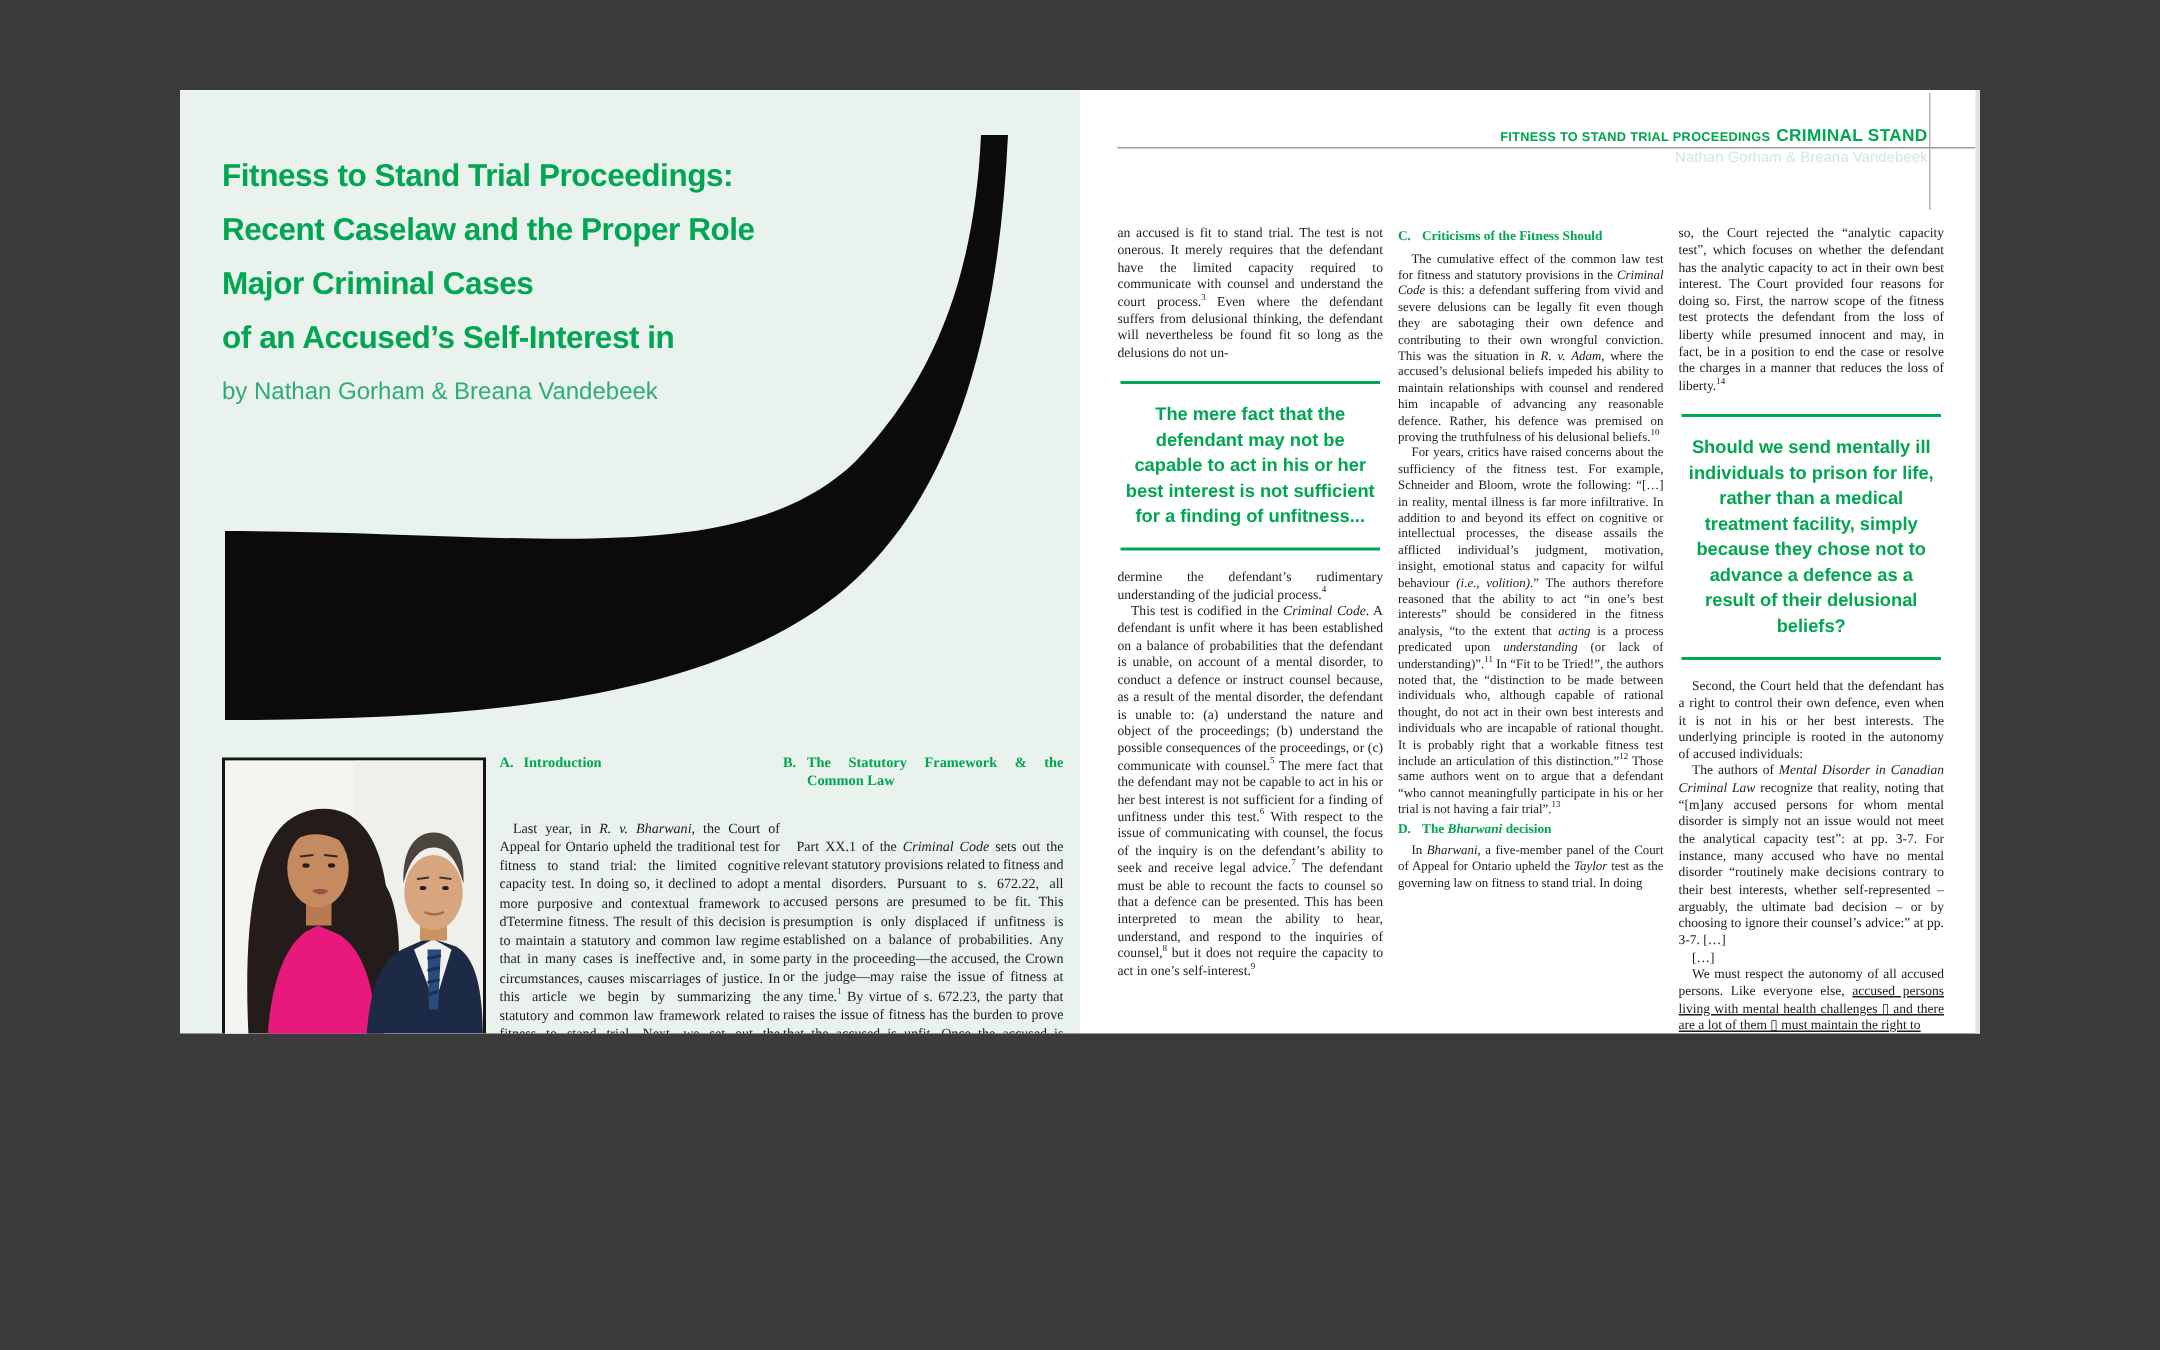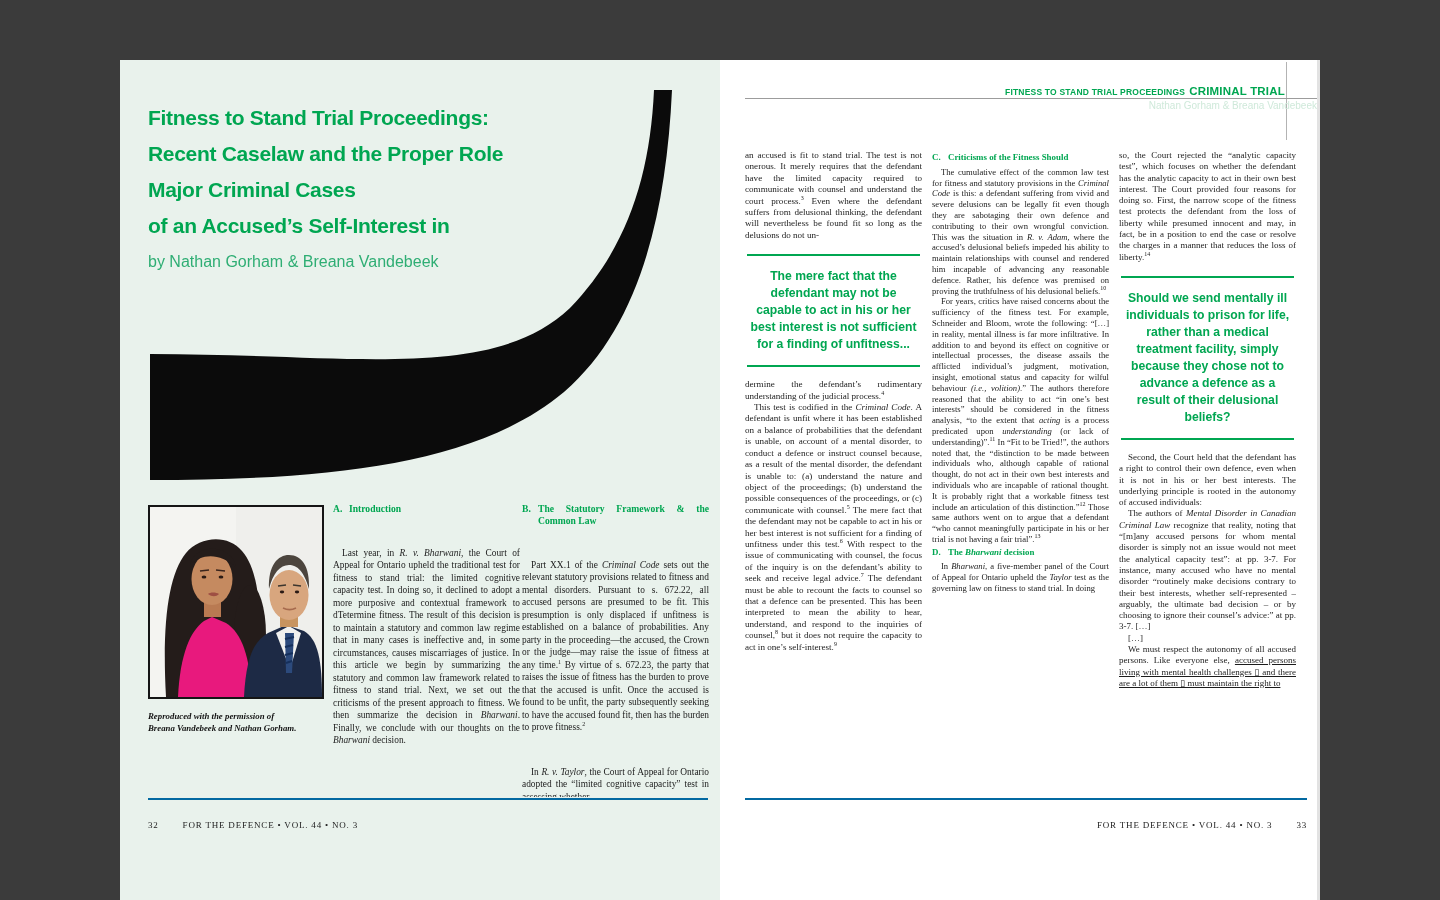--- a/index.html
+++ b/index.html
@@ -4,21 +4,21 @@
 <style>
   :root{
     --accent:#00a651; --accent-light:#2fae74; --mint:#e9f2ec; --surround:#3b3b3b;
     --body-text:#1c1c1c; --rule-gray:#9c9c9c; --faded-byline:#cfe9da;
     --photo-pink:#e8197d; --suit-navy:#1d2a45;
   }
   *{box-sizing:border-box; margin:0; padding:0;}
   html,body{width:1440px; height:900px; overflow:hidden;}
   body{background:var(--surround); position:relative; font-family:"Liberation Serif",serif; color:var(--body-text);}
   .spread{position:absolute; left:120px; top:60px; width:1200px; height:780px; display:flex;}
-  .page{position:relative; width:600px; height:840px; overflow:hidden;}
+  .page{position:relative; width:600px; height:629px; overflow:hidden;}
   .page-left{background:var(--mint);}
   .page-right{background:#ffffff; border-right:3px solid #e2e2e2;}
 
   
   .swoosh-wrap{position:absolute; left:0; top:0; width:600px; height:780px; pointer-events:none;}
   .title-block{position:absolute; left:28px; top:40px; width:520px; z-index:2;}
   .title-line{font-family:"Liberation Sans",sans-serif; font-weight:bold; color:var(--accent);
     font-size:21px; line-height:36px; letter-spacing:-0.3px;}
   .byline{margin-top:9px; font-family:"Liberation Sans",sans-serif; color:var(--accent-light); font-size:16px;}
 
@@ -44,21 +44,21 @@
   .footer-right{left:25px; right:10px; justify-content:flex-end;}
   .pagenum{font-weight:normal;}
 
   
   .rp-header{position:absolute; left:25px; right:0; top:25px; z-index:2;}
   .rh-row{display:flex; justify-content:flex-end; align-items:baseline; gap:4px;
     padding-right:32px; padding-bottom:1px; border-bottom:1.5px solid var(--rule-gray);
     font-family:"Liberation Sans",sans-serif; font-weight:bold; color:var(--accent);}
   .rh-small{font-size:8.5px; letter-spacing:0.2px;}
   .rh-large{font-size:11.5px; letter-spacing:0.2px;}
-  .rh-byline{margin-top:1px; text-align:right; font-family:"Liberation Sans",sans-serif;
+  .rh-byline{margin-top:1px; text-align:right; padding-right:32px; font-family:"Liberation Sans",sans-serif;
     font-size:10px; color:var(--faded-byline);}
   .crop-mark{position:absolute; right:30px; top:2px; width:1.5px; height:78px; background:#b3b3b3; z-index:1;}
 
   .rp-col{position:absolute; top:90px; width:177px; height:645px; overflow:hidden; z-index:2;
     font-size:9.1px; line-height:11.4px; text-align:justify;}
   .rp-col p{text-indent:9px;}
   .rp-col p.noindent{text-indent:0;}
   .rp-col1{left:25px;}
   .rp-col2{left:212px; font-size:8.6px; line-height:10.8px;}
   .rp-col3{left:399px; font-size:9px; line-height:11.3px;}
@@ -159,21 +159,21 @@
     </div>
   </div>
 
   <div class="page page-right">
 
     <div class="crop-mark"></div>
 
     <div class="rp-header">
       <div class="rh-row">
         <span class="rh-small">FITNESS TO STAND TRIAL PROCEEDINGS</span>
-        <span class="rh-large">CRIMINAL TRIAL</span>
+        <span class="rh-large">CRIMINAL STAND</span>
       </div>
       <div class="rh-byline">Nathan Gorham &amp; Breana Vandebeek</div>
     </div>
 
     <div class="rp-col rp-col1">
       <p class="noindent">an accused is fit to stand trial. The test is not onerous. It merely requires that the defendant have the limited capacity required to communicate with counsel and understand the court process.<sup>3</sup> Even where the defendant suffers from delusional thinking, the defendant will nevertheless be found fit so long as the delusions do not un-</p>
       <div class="pullquote">The mere fact that the defendant may not be capable to act in his or her best interest is not sufficient for a finding of unfitness...</div>
       <p class="noindent">dermine the defendant’s rudimentary understanding of the judicial process.<sup>4</sup></p>
       <p>This test is codified in the <i>Criminal Code</i>. A defendant is unfit where it has been established on a balance of probabilities that the defendant is unable, on account of a mental disorder, to conduct a defence or instruct counsel because, as a result of the mental disorder, the defendant is unable to: (a) understand the nature and object of the proceedings; (b) understand the possible consequences of the proceedings, or (c) communicate with counsel.<sup>5</sup> The mere fact that the defendant may not be capable to act in his or her best interest is not sufficient for a finding of unfitness under this test.<sup>6</sup> With respect to the issue of communicating with counsel, the focus of the inquiry is on the defendant’s ability to seek and receive legal advice.<sup>7</sup> The defendant must be able to recount the facts to counsel so that a defence can be presented. This has been interpreted to mean the ability to hear, understand, and respond to the inquiries of counsel,<sup>8</sup> but it does not require the capacity to act in one’s self-interest.<sup>9</sup></p>
     </div>

